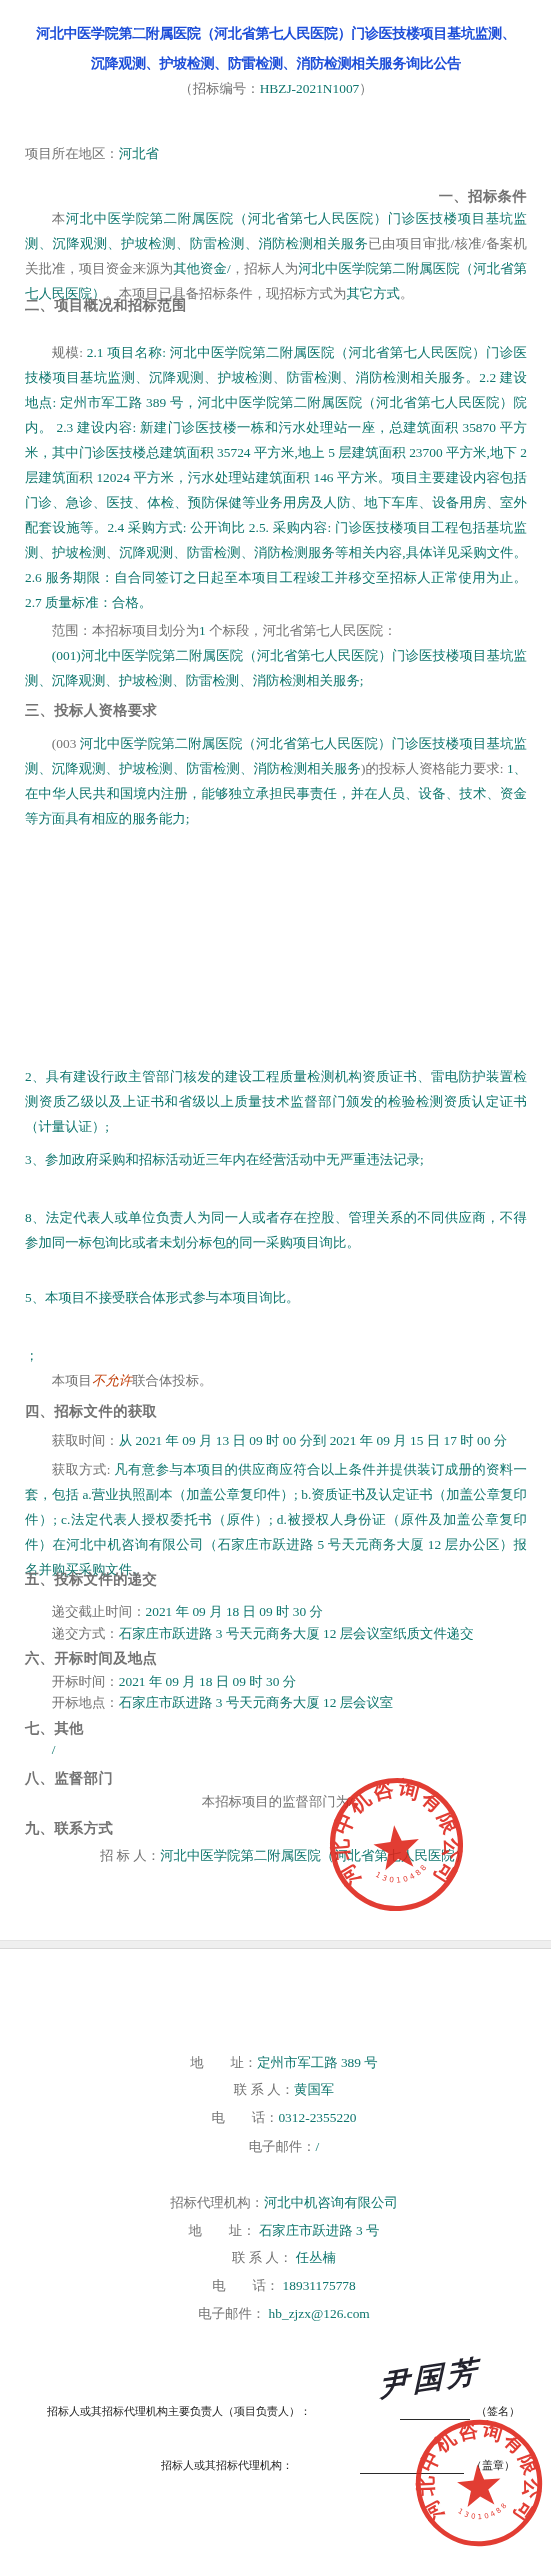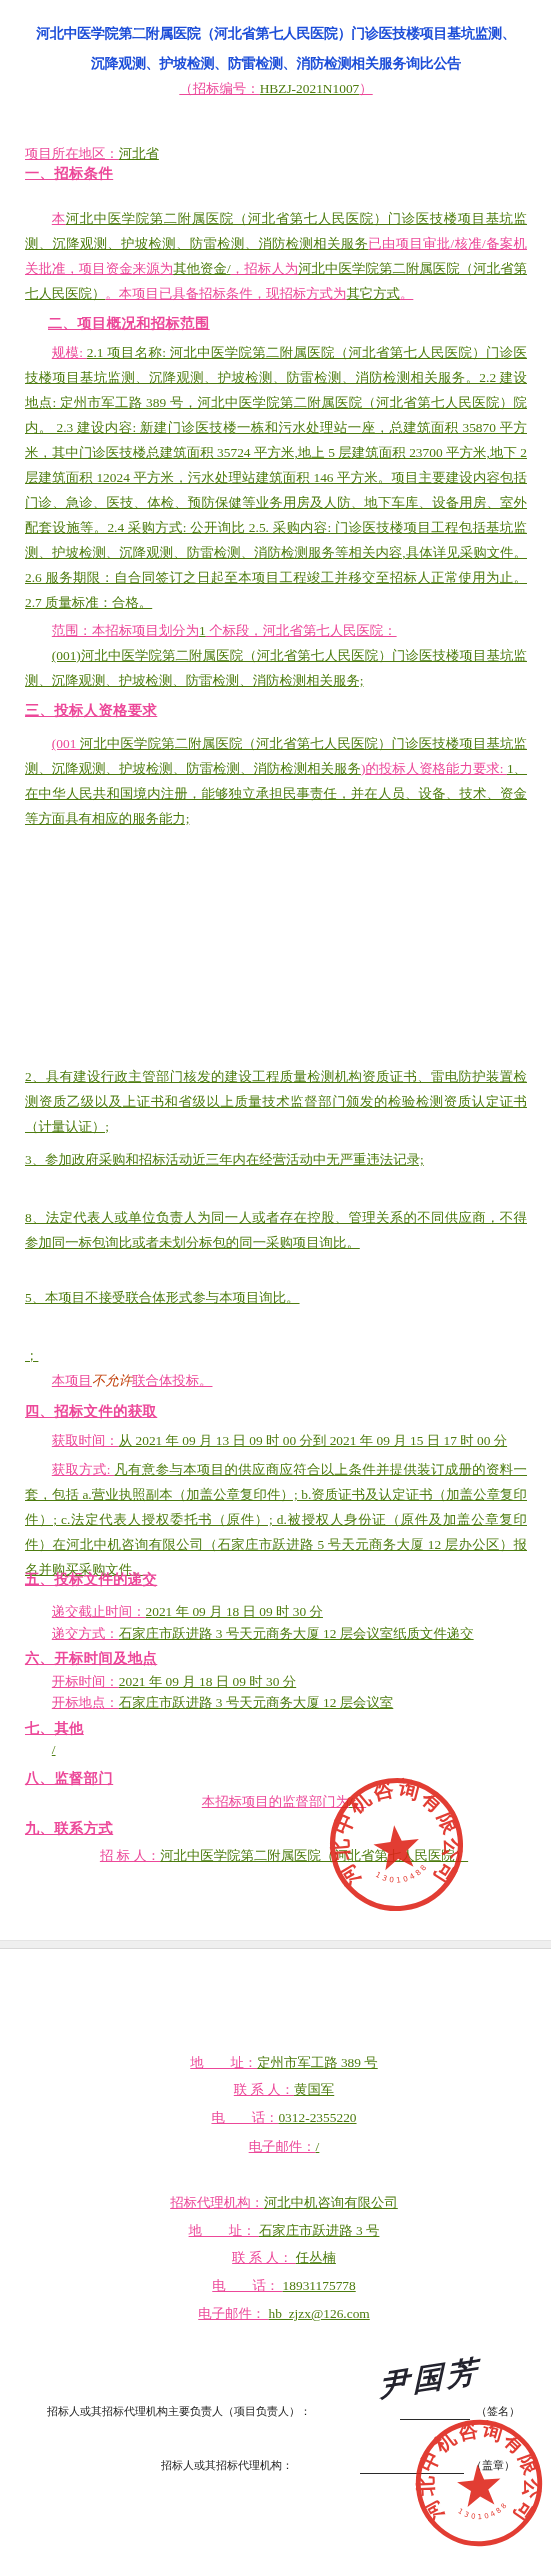--- a/index.html
+++ b/index.html
@@ -24,22 +24,22 @@
   }
   
   .blk{
     position:absolute;left:25px;width:502px;
     font-size:13.4px;line-height:25px;text-align:justify;color:#1c1c1c;
   }
   .blk.h{font-size:14.3px;font-weight:bold;color:#111111;text-align:left;letter-spacing:0.4px;}
   .blk.pi{text-indent:2em;}
   .blk.kv{padding-left:16px;width:486px;text-align:center;}
   .blk.p{text-align:justify;}
-  .sk{color:#ec4899;text-decoration:underline;}
-  .su{color:#4d7c0f;text-decoration:underline;}
+  .sk{color:#737373;}
+  .su{color:#0f766e;}
   .si{color:#c2410c;font-style:italic;}
   
   .page-divider{
     position:absolute;left:0;top:1940px;width:551px;height:7.2px;
     background:#efefef;border-top:0.9px solid #e4e4e4;border-bottom:0.9px solid #d8d8d8;
   }
   
   .sig-label{position:absolute;font-size:11px;color:#1c1c1c;white-space:nowrap;}
   .sig-line{position:absolute;border-bottom:1.4px solid #2a2a2a;height:0.9px;}
   .sig-name{
@@ -61,28 +61,28 @@
   <div class="title-wrap">
     <div>河北中医学院第二附属医院（河北省第七人民医院）门诊医技楼项目基坑监测、</div>
     <div>沉降观测、护坡检测、防雷检测、消防检测相关服务询比公告</div>
   </div>
   <div class="ref-line">
     <span class="sk">（招标编号：</span><span class="su">HBZJ-2021N1007</span><span class="sk">）</span>
   </div>
 
   <div>
       <div class="blk p" style="top: 141px;"><span class="sk">项目所在地区：</span><span class="su">河北省</span></div>
-      <div class="blk h" style="top: 161px;"><span class="sk">一、招标条件</span></div>
+      <div class="blk h" style="top: 184px; text-align: right;"><span class="sk">一、招标条件</span></div>
       <div class="blk pi" style="top: 206px;"><span class="sk">本</span><span class="su">河北中医学院第二附属医院（河北省第七人民医院）门诊医技楼项目基坑监测、沉降观测、护坡检测、防雷检测、消防检测相关服务</span><span class="sk">已由项目审批/核准/备案机关批准，项目资金来源为</span><span class="su">其他资金/</span><span class="sk">，招标人为</span><span class="su">河北中医学院第二附属医院（河北省第七人民医院）</span><span class="sk">。本项目已具备招标条件，现招标方式为</span><span class="su">其它方式</span><span class="sk">。</span></div>
-      <div class="blk h" style="top: 311px; margin-left: 23px;"><span class="sk">二、项目概况和招标范围</span></div>
+      <div class="blk h" style="top: 293px;"><span class="sk">二、项目概况和招标范围</span></div>
       <div class="blk pi" style="top: 340px;"><span class="sk">规模: </span><span class="su">2.1 项目名称: 河北中医学院第二附属医院（河北省第七人民医院）门诊医技楼项目基坑监测、沉降观测、护坡检测、防雷检测、消防检测相关服务。2.2 建设地点: 定州市军工路 389 号，河北中医学院第二附属医院（河北省第七人民医院）院内。 2.3 建设内容: 新建门诊医技楼一栋和污水处理站一座，总建筑面积 35870 平方米，其中门诊医技楼总建筑面积 35724 平方米,地上 5 层建筑面积 23700 平方米,地下 2 层建筑面积 12024 平方米，污水处理站建筑面积 146 平方米。项目主要建设内容包括门诊、急诊、医技、体检、预防保健等业务用房及人防、地下车库、设备用房、室外配套设施等。2.4 采购方式: 公开询比 2.5. 采购内容: 门诊医技楼项目工程包括基坑监测、护坡检测、沉降观测、防雷检测、消防检测服务等相关内容,具体详见采购文件。2.6 服务期限：自合同签订之日起至本项目工程竣工并移交至招标人正常使用为止。2.7 质量标准：合格。</span></div>
       <div class="blk pi" style="top: 618px;"><span class="sk">范围：本招标项目划分为</span><span class="su">1</span><span class="sk"> 个标段，河北省第七人民医院：</span></div>
       <div class="blk pi" style="top: 643px;"><span class="su">(001)河北中医学院第二附属医院（河北省第七人民医院）门诊医技楼项目基坑监测、沉降观测、护坡检测、防雷检测、消防检测相关服务;</span></div>
       <div class="blk h" style="top: 698px;"><span class="sk">三、投标人资格要求</span></div>
-      <div class="blk pi" style="top: 731px;"><span class="sk">(001 </span><span class="su">河北中医学院第二附属医院（河北省第七人民医院）门诊医技楼项目基坑监测、沉降观测、护坡检测、防雷检测、消防检测相关服务</span><span class="sk">)的投标人资格能力要求: </span><span class="su">1、在中华人民共和国境内注册，能够独立承担民事责任，并在人员、设备、技术、资金等方面具有相应的服务能力;</span></div>
+      <div class="blk pi" style="top: 731px;"><span class="sk">(003 </span><span class="su">河北中医学院第二附属医院（河北省第七人民医院）门诊医技楼项目基坑监测、沉降观测、护坡检测、防雷检测、消防检测相关服务</span><span class="sk">)的投标人资格能力要求: </span><span class="su">1、在中华人民共和国境内注册，能够独立承担民事责任，并在人员、设备、技术、资金等方面具有相应的服务能力;</span></div>
       <div class="blk p" style="top: 1064px;"><span class="su">2、具有建设行政主管部门核发的建设工程质量检测机构资质证书、雷电防护装置检测资质乙级以及上证书和省级以上质量技术监督部门颁发的检验检测资质认定证书（计量认证）;</span></div>
       <div class="blk p" style="top: 1147px;"><span class="su">3、参加政府采购和招标活动近三年内在经营活动中无严重违法记录;</span></div>
       <div class="blk p" style="top: 1205px;"><span class="su">8、法定代表人或单位负责人为同一人或者存在控股、管理关系的不同供应商，不得参加同一标包询比或者未划分标包的同一采购项目询比。</span></div>
       <div class="blk p" style="top: 1285px;"><span class="su">5、本项目不接受联合体形式参与本项目询比。</span></div>
       <div class="blk p" style="top: 1343px;"><span class="su">；</span></div>
       <div class="blk pi" style="top: 1368px;"><span class="sk">本项目</span><span class="si">不允许</span><span class="sk">联合体投标。</span></div>
       <div class="blk h" style="top: 1399px;"><span class="sk">四、招标文件的获取</span></div>
       <div class="blk pi" style="top: 1428px;"><span class="sk">获取时间：</span><span class="su">从 2021 年 09 月 13 日  09 时 00 分到 2021 年 09 月 15 日  17 时 00 分</span></div>
       <div class="blk pi" style="top: 1457px;"><span class="sk">获取方式: </span><span class="su">凡有意参与本项目的供应商应符合以上条件并提供装订成册的资料一套，包括 a.营业执照副本（加盖公章复印件）; b.资质证书及认定证书（加盖公章复印件）; c.法定代表人授权委托书（原件）; d.被授权人身份证（原件及加盖公章复印件）在河北中机咨询有限公司（石家庄市跃进路 5 号天元商务大厦 12 层办公区）报名并购买采购文件。</span></div>
       <div class="blk h" style="top: 1567px;"><span class="sk">五、投标文件的递交</span></div>

